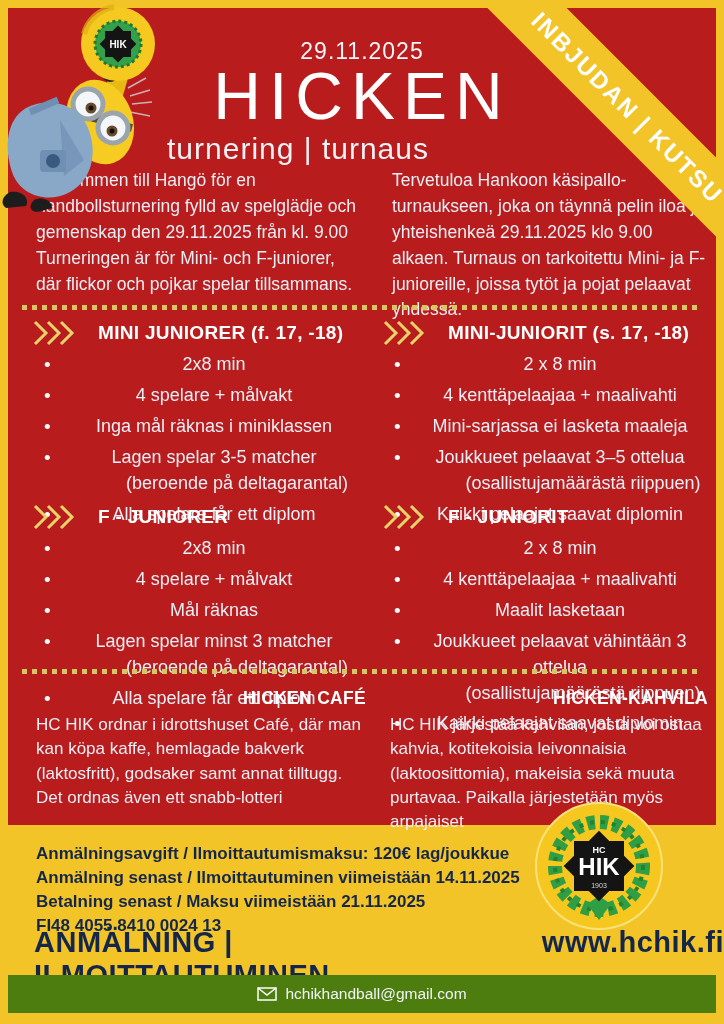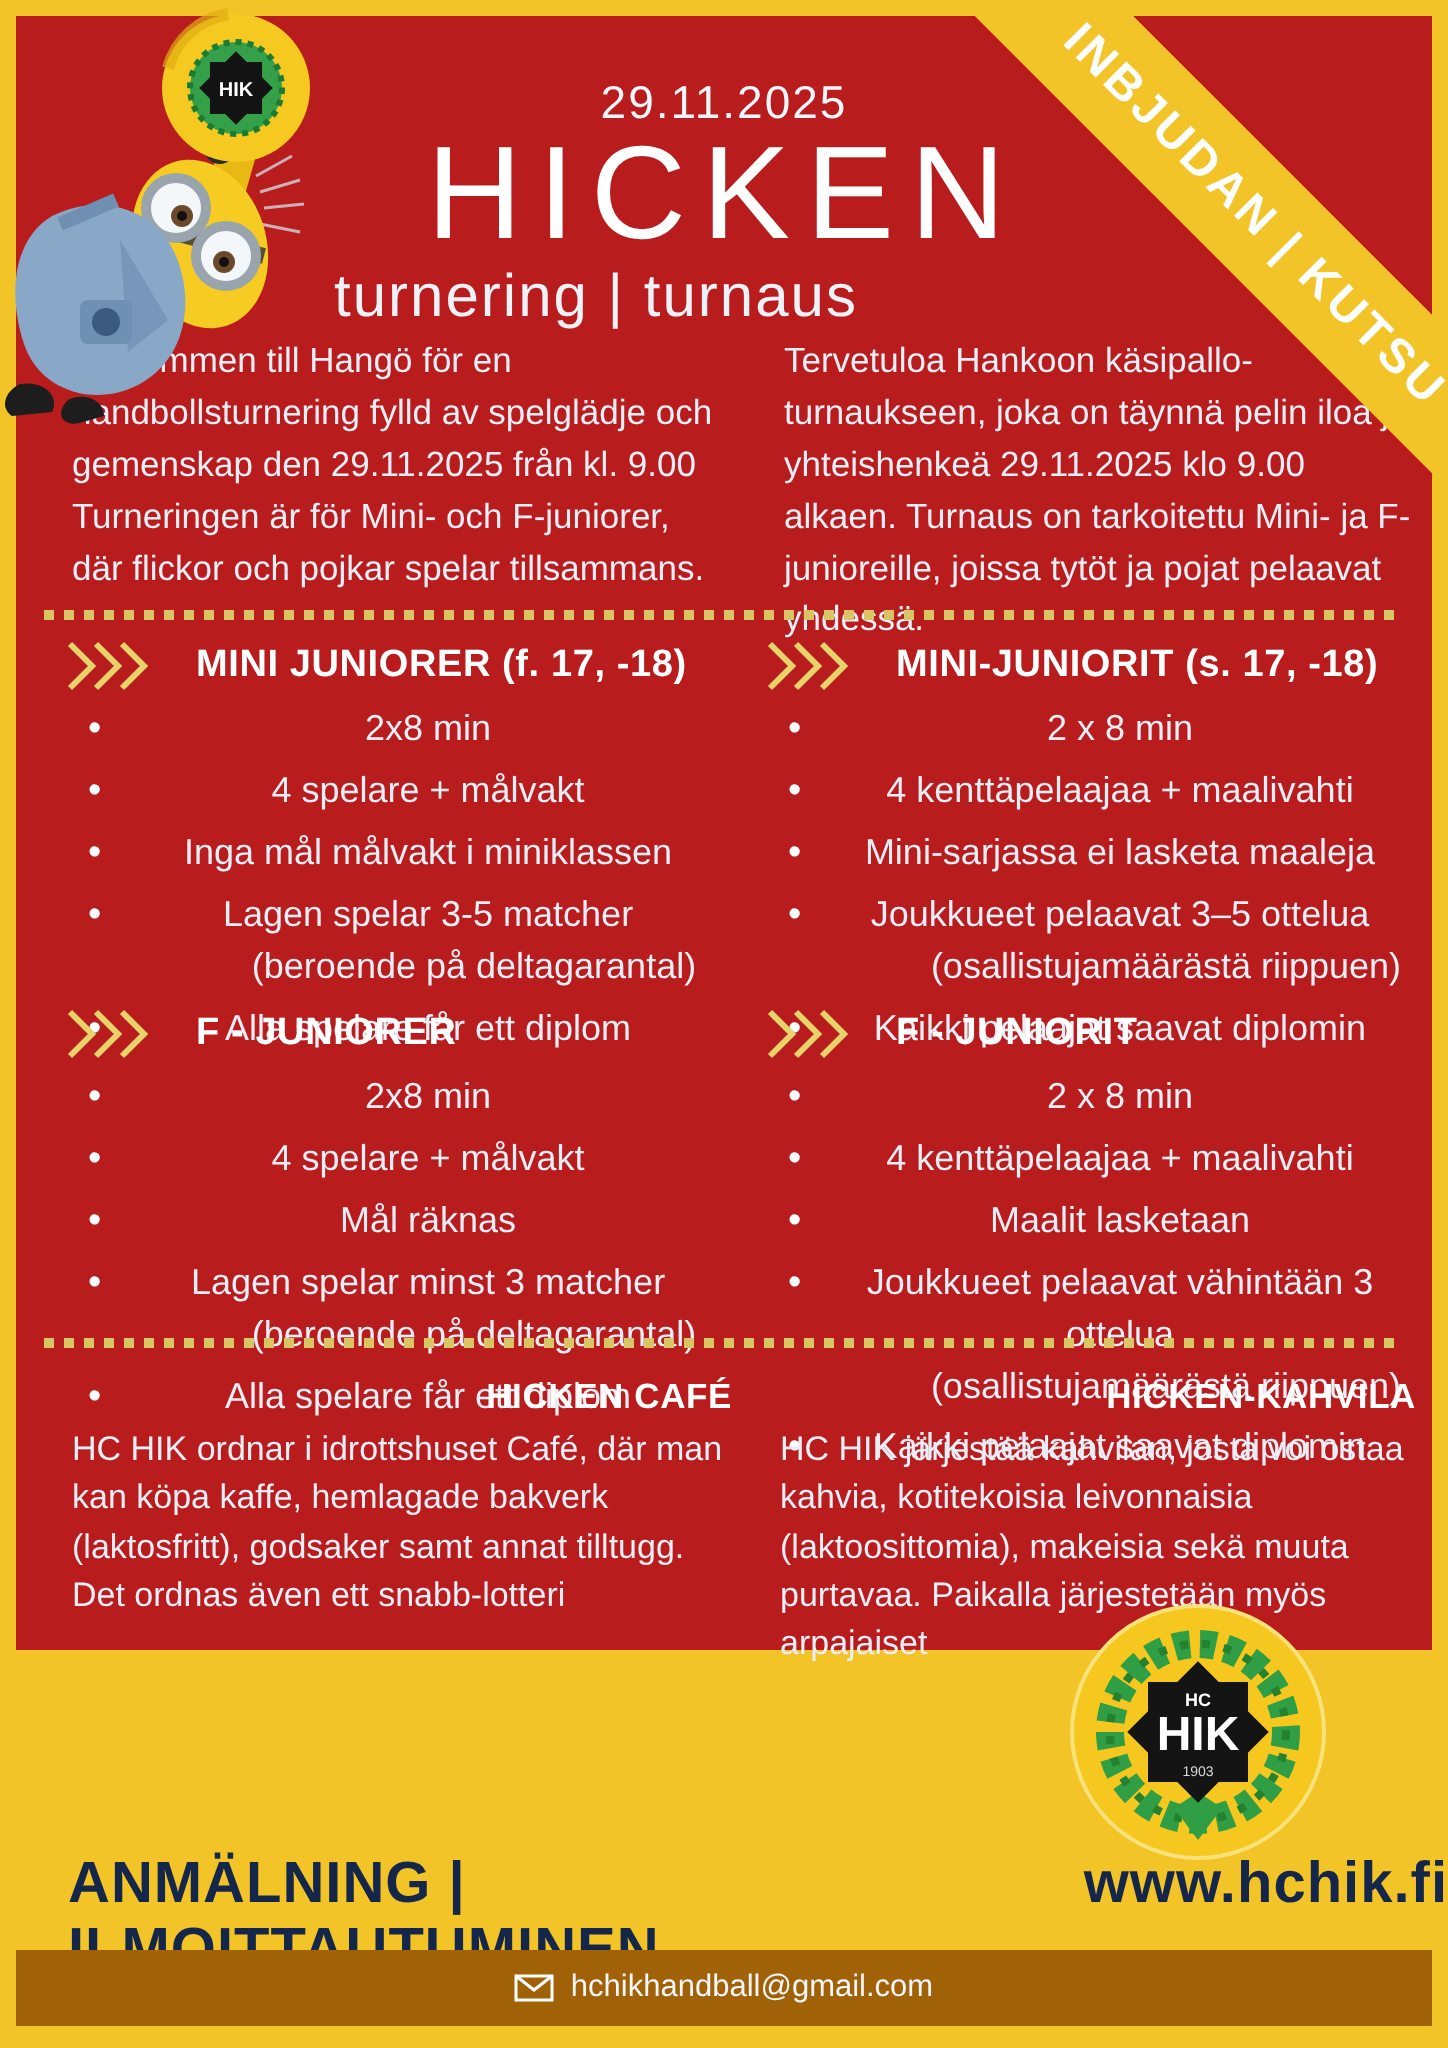--- a/index.html
+++ b/index.html
@@ -45,21 +45,21 @@
   .bn:empty{display:none;}
   
   .caferow{position:absolute;top:680px;left:28px;width:672px;display:flex;}
   .cafe{width:330px;}
   .cafe.right{width:318px;margin-left:auto;}
   .cafe h3{margin:0 0 4px 0;text-align:right;color:#fff;font-size:17.5px;font-weight:700;letter-spacing:.3px;}
   .cafe p{margin:0;color:#e9eef6;font-size:17px;line-height:1.43;}
   
   .reglines{position:absolute;top:842px;left:36px;color:#14274a;font-size:17px;font-weight:700;line-height:24px;z-index:2;}
   .cta{position:absolute;top:926px;left:34px;display:flex;gap:26px;align-items:baseline;color:#14274a;font-weight:800;font-size:29px;letter-spacing:.5px;z-index:2;}
-  .emailbar{position:absolute;left:8px;top:975px;width:708px;height:38px;background:#a16207;display:flex;align-items:center;justify-content:center;gap:8px;z-index:3;}
+  .emailbar{position:absolute;left:8px;top:975px;width:708px;height:38px;background:#4d7c0f;display:flex;align-items:center;justify-content:center;gap:8px;z-index:3;}
   .emailbar span{color:#f2f5f9;font-size:15.5px;}
   
   .clublogo{position:absolute;left:533px;top:800px;z-index:4;}
   
   .mascot{position:absolute;left:0;top:0;z-index:7;}
 </style>
 </head>
 <body>
 
 <div class="poster">
@@ -84,21 +84,21 @@
                 <path d="M3,2 L14,13 L3,24"></path>
                 <path d="M16,2 L27,13 L16,24"></path>
                 <path d="M29,2 L40,13 L29,24"></path>
               </g>
           </svg>
           <span class="t">MINI JUNIORER  (f. 17, -18)</span>
         </div>
         <ul class="blist">
           <li><span>2x8 min</span></li>
           <li><span>4 spelare + målvakt</span></li>
-          <li><span>Inga mål målvakt i miniklassen</span></li>
+          <li><span>Inga mål räknas i miniklassen</span></li>
           <li><span>Lagen spelar 3-5 matcher</span>
             <div class="bn">(beroende på deltagarantal)</div></li>
           <li><span>Alla spelare får ett diplom</span></li>
         </ul>
       </div>
       <div class="sec right">
         <div class="sechead">
           <svg class="chev" width="48" height="26" viewBox="0 0 48 26">
             <g fill="none" stroke="#e8d26a" stroke-width="3">
                 <path d="M3,2 L14,13 L3,24"></path>
@@ -173,20 +173,26 @@
         <h3>HICKEN-KAHVILA</h3>
         <p>HC HIK järjestää kahvilan, josta voi ostaa kahvia, kotitekoisia leivonnaisia (laktoosittomia), makeisia sekä muuta purtavaa. Paikalla järjestetään myös arpajaiset</p>
       </div>
     </div>
   </div>
 
   <div class="ribbon">
     <span>INBJUDAN | KUTSU</span>
   </div>
 
+  <div class="reglines">
+    <div>Anmälningsavgift / Ilmoittautumismaksu:  120€ lag/joukkue</div>
+    <div>Anmälning senast / Ilmoittautuminen viimeistään 14.11.2025</div>
+    <div>Betalning senast / Maksu viimeistään  21.11.2025</div>
+    <div>FI48 4055 8410 0024 13</div>
+  </div>
 
   <div class="cta">
     <span>ANMÄLNING | ILMOITTAUTUMINEN</span>
     <span>www.hchik.fi</span>
   </div>
 
   <svg class="clublogo" width="132" height="132" viewBox="0 0 132 132">
     <circle cx="66" cy="66" r="63" fill="#f6c81f" stroke="#f9e27a" stroke-width="2"></circle>
     <circle cx="66" cy="66" r="44" fill="none" stroke="#2f9e44" stroke-width="14" stroke-dasharray="8 5"></circle>
     <circle cx="66" cy="66" r="44" fill="none" stroke="#23812f" stroke-width="4" stroke-dasharray="4 7"></circle>

